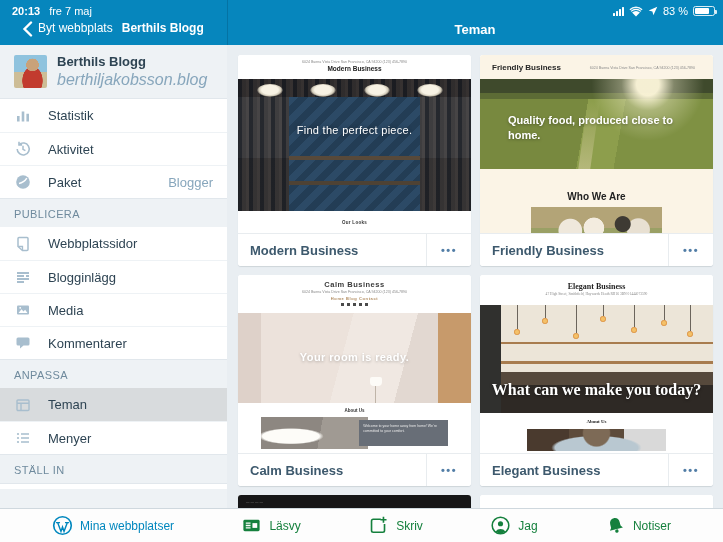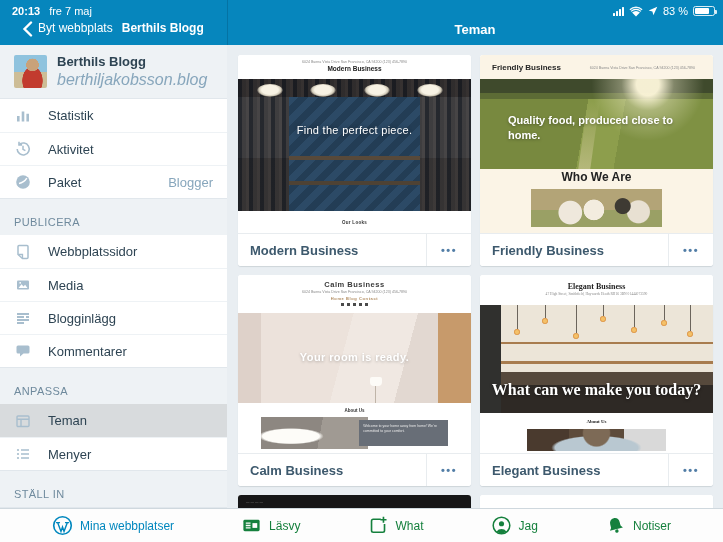--- a/index.html
+++ b/index.html
@@ -37,21 +37,21 @@
   }
   .site-name { font-size:13px; font-weight:bold; color:#2e4453; line-height:1.25; }
   .site-url { font-size:16px; font-style:italic; color:#87a6bc; }
   .menu-group { background:#fff; border-bottom:1px solid #e1e7ec; }
   .menu-row { height:33px; display:flex; align-items:center; gap:16px; padding:0 14px; }
   .menu-row + .menu-row { border-top:1px solid #eef2f5; }
   .menu-row.selected { background:#d8dbdd; }
   .mi { width:18px; height:18px; color:#a8bece; flex:none; display:flex; }
   .menu-label { font-size:13px; color:#2e4453; flex:1; }
   .menu-value { font-size:13px; color:#87a6bc; }
-  .section-header { height:36px; display:flex; align-items:flex-end; padding:0 14px 7px; font-size:11px; color:#6f8a9d; letter-spacing:.4px; }
+  .section-header { height:28px; display:flex; align-items:flex-end; padding:0 14px 7px; font-size:11px; color:#6f8a9d; letter-spacing:.4px; }
   .white-sliver { height:6px; background:#fff; border-top:1px solid #e1e7ec; }
 
   
   .content { position:absolute; top:45px; left:228px; right:0; bottom:34px; background:#e9eef2; padding:10px 10px 0; overflow:hidden; }
   .grid { display:grid; grid-template-columns:1fr 1fr; gap:9px; }
   .card { height:211px; background:#fff; border-radius:3px; overflow:hidden; display:flex; flex-direction:column; box-shadow:0 1px 1px rgba(46,68,83,.15); }
   .preview { flex:1; position:relative; overflow:hidden; background:#fff; }
   .card-footer { height:33px; flex:none; background:#fff; border-top:1px solid #e8ecef; display:flex; align-items:stretch; }
   .card-footer .name { flex:1; display:flex; align-items:center; padding:0 12px; font-size:13px; font-weight:bold; color:#3d596d; }
   .more-btn { width:45px; border-left:1px solid #e8ecef; display:flex; align-items:center; justify-content:center; color:#517da6; font-size:11px; letter-spacing:1.5px; font-weight:bold; }
@@ -80,21 +80,21 @@
   .t2-title { font-size:8px; font-weight:800; color:#262626; }
   .t2-photo { position:absolute; top:24px; left:0; right:0; bottom:64px;
     background:
       radial-gradient(circle at 72% 6%, rgba(255,248,220,.95) 0 6%, rgba(255,248,220,.35) 14%, transparent 30%),
       linear-gradient(180deg,#3f4a2c 0 16%, #5c6b35 16% 22%, transparent 22%),
       linear-gradient(100deg,#78893f 0 45%, #8d9e4c 45% 60%, #7f9143 60% 100%);
   }
   .t2-path { position:absolute; left:44%; top:24%; bottom:0; width:5%; background:linear-gradient(180deg, rgba(214,205,160,.0), rgba(214,205,160,.55)); transform:skewX(-8deg); }
   .hero2 { position:absolute; left:12%; right:12%; top:38%; color:#fff; font-size:11px; font-weight:800; line-height:1.35; text-shadow:0 1px 3px rgba(0,0,0,.35); }
   .t2-section { position:absolute; left:0; right:0; bottom:0; height:64px; background:#fbf4e6; text-align:center; }
-  .t2-sec-title { font-size:12px; font-weight:800; color:#222; padding-top:1px; }
+  .t2-sec-title { font-size:10px; font-weight:800; color:#222; padding-top:22px; }
   .t2-sheep { width:56%; height:38px; margin:5px auto 0;
     background:
       radial-gradient(circle at 30% 62%, #efe8dc 0 12%, transparent 13%),
       radial-gradient(circle at 48% 55%, #f3ecdf 0 14%, transparent 15%),
       radial-gradient(circle at 70% 45%, #3e3a33 0 8%, transparent 9%),
       radial-gradient(circle at 82% 60%, #e8e0d2 0 10%, transparent 11%),
       linear-gradient(180deg,#b3a477 0 55%, #9aa065 55% 100%);
   }
 
   
@@ -248,34 +248,34 @@
           <svg viewBox="0 0 18 18" width="18" height="18">
             <path d="M5 2.5h8a1 1 0 0 1 1 1v11a1 1 0 0 1-1 1H8.5L4 11.5V3.5a1 1 0 0 1 1-1z" fill="none" stroke="currentColor" stroke-width="1.5"></path>
             <path d="M4.5 11.5H8.5v4" fill="none" stroke="currentColor" stroke-width="1.3"></path>
           </svg>
         </span>
       <span class="menu-label">Webbplatssidor</span>
     </div>
     <div class="menu-row">
       <span class="mi">
           <svg viewBox="0 0 18 18" width="18" height="18">
+            <path d="M3 5h12M3 8h7M12 8h3M3 11h12M3 14h7" stroke="currentColor" stroke-width="1.8"></path>
+          </svg>
+        </span>
+      <span class="menu-label">Blogginlägg</span>
+    </div>
+    <div class="menu-row">
+      <span class="mi">
+          <svg viewBox="0 0 18 18" width="18" height="18">
             <rect x="3" y="4.5" width="12" height="9" rx="1" fill="currentColor"></rect>
             <path d="M4.5 12 7.5 8.2l2 2.4 1.6-1.8 2.4 3.2z" fill="#fff"></path>
             <circle cx="6.2" cy="6.8" r="0.9" fill="#fff"></circle>
           </svg>
         </span>
       <span class="menu-label">Media</span>
-    </div>
-    <div class="menu-row">
-      <span class="mi">
-          <svg viewBox="0 0 18 18" width="18" height="18">
-            <path d="M3 5h12M3 8h7M12 8h3M3 11h12M3 14h7" stroke="currentColor" stroke-width="1.8"></path>
-          </svg>
-        </span>
-      <span class="menu-label">Blogginlägg</span>
     </div>
     <div class="menu-row">
       <span class="mi">
           <svg viewBox="0 0 18 18" width="18" height="18">
             <path d="M4 3.5h10a1.5 1.5 0 0 1 1.5 1.5v5a1.5 1.5 0 0 1-1.5 1.5H9.5l-3.5 3v-3H4A1.5 1.5 0 0 1 2.5 10V5A1.5 1.5 0 0 1 4 3.5z" fill="currentColor"></path>
           </svg>
         </span>
       <span class="menu-label">Kommentarer</span>
     </div>
   </div>
@@ -453,21 +453,21 @@
       </span>
     <span class="tab-label">Läsvy</span>
   </div>
   <div class="tab">
     <span class="ti">
         <svg viewBox="0 0 22 22" width="21" height="21">
           <path d="M13.5 4.5H5.5A1.8 1.8 0 0 0 3.7 6.3v10a1.8 1.8 0 0 0 1.8 1.8h10a1.8 1.8 0 0 0 1.8-1.8V9.5" fill="none" stroke="currentColor" stroke-width="1.7"></path>
           <path d="M16.2 1.8v6.4M13 5h6.4" stroke="currentColor" stroke-width="1.7"></path>
         </svg>
       </span>
-    <span class="tab-label">What</span>
+    <span class="tab-label">Skriv</span>
   </div>
   <div class="tab">
     <span class="ti">
         <svg viewBox="0 0 22 22" width="21" height="21">
           <circle cx="11" cy="11" r="8.7" fill="none" stroke="currentColor" stroke-width="1.6"></circle>
           <circle cx="11" cy="9.2" r="2.7" fill="currentColor"></circle>
           <path d="M5.8 17.2a6.6 6.6 0 0 1 10.4 0 8.7 8.7 0 0 1-10.4 0z" fill="currentColor"></path>
         </svg>
       </span>
     <span class="tab-label">Jag</span>

